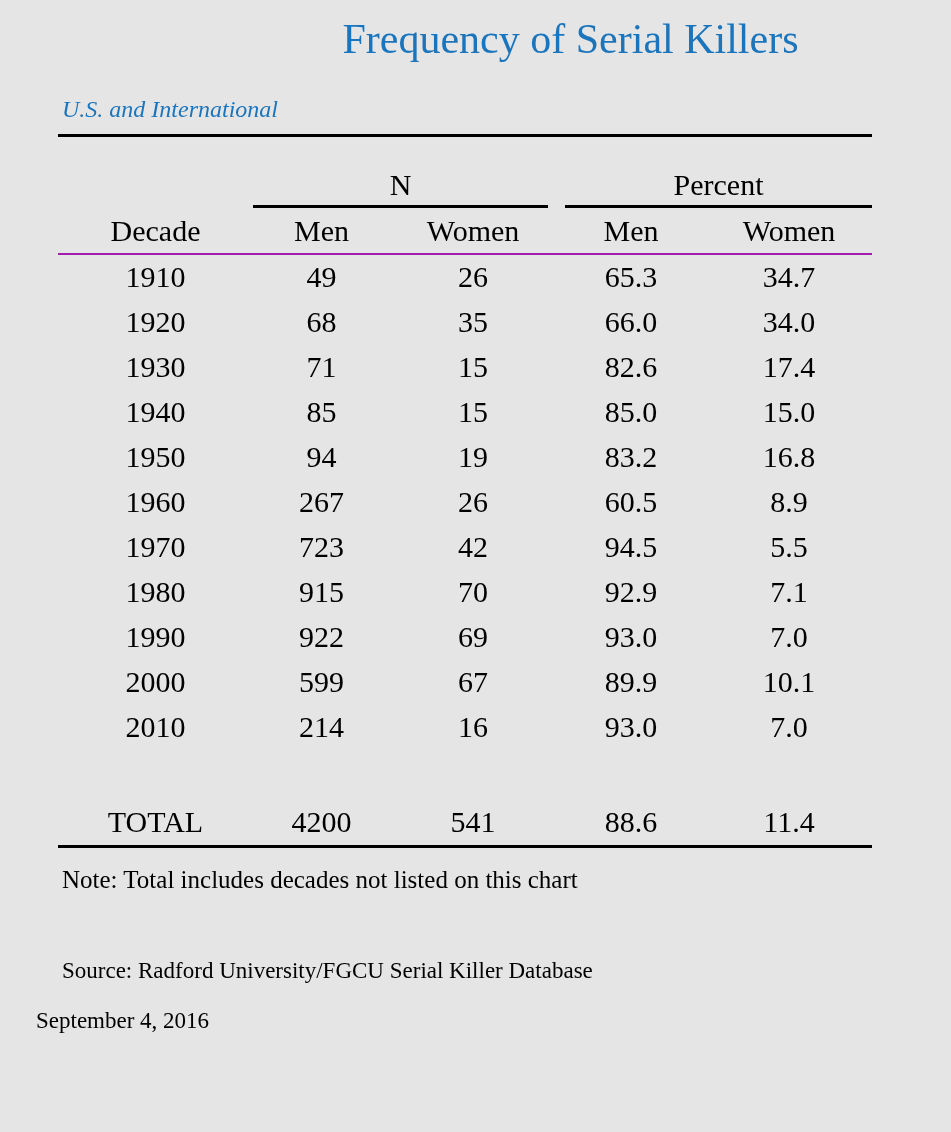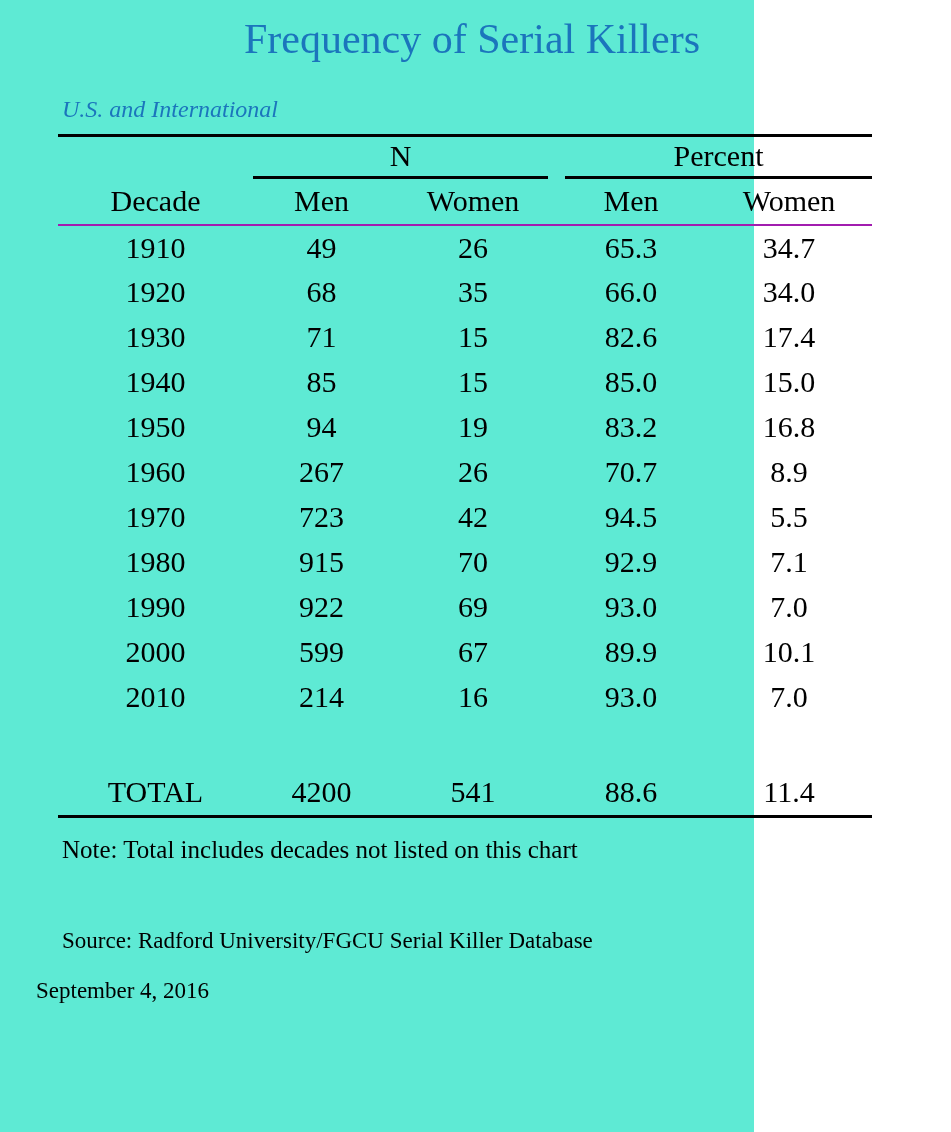--- a/index.html
+++ b/index.html
@@ -5,22 +5,22 @@
   * { margin: 0; padding: 0; box-sizing: border-box; }
   html, body { background: #ffffff; }
   body {
     width: 951px; height: 1132px;
     font-family: "Liberation Serif", "DejaVu Serif", serif;
     color: #000000;
     overflow: hidden;
   }
   .page {
     position: relative;
-    width: 754px; height: 1132px;
-    background: #5eead4;
+    width: 951px; height: 1132px;
+    background: #e5e5e5;
     padding-top: 13px;
   }
   .title-block {
     margin-left: 190px;
     text-align: center;
     font-size: 42px;
     line-height: 53px;
     color: #1B75BC;
   }
   .subtitle {
@@ -48,21 +48,21 @@
     font-size: 30px;
     padding: 0;
   }
   .group-row th { height: 43px; vertical-align: bottom; }
   .group-inner {
     border-bottom: 3px solid #000;
     padding-bottom: 2px;
     line-height: 36px;
   }
   .gi-n   { margin-right: 8px; }
-  .gi-pct { margin-left: 9px; }
+  .gi-pct { margin-left: 9px; margin-top: 30px; }
   .head-row th {
     height: 46px;
     border-bottom: 2px solid #a21caf;
     vertical-align: middle;
     margin-top: 28px;
   }
   .data-row td { height: 45px; vertical-align: middle; }
   .spacer-row td { height: 50px; }
   .total-row td {
     height: 47px;
@@ -155,21 +155,21 @@
         <td>1950</td>
         <td>94</td>
         <td>19</td>
         <td>83.2</td>
         <td>16.8</td>
       </tr>
       <tr class="data-row">
         <td>1960</td>
         <td>267</td>
         <td>26</td>
-        <td>70.7</td>
+        <td>60.5</td>
         <td>8.9</td>
       </tr>
       <tr class="data-row">
         <td>1970</td>
         <td>723</td>
         <td>42</td>
         <td>94.5</td>
         <td>5.5</td>
       </tr>
       <tr class="data-row">

